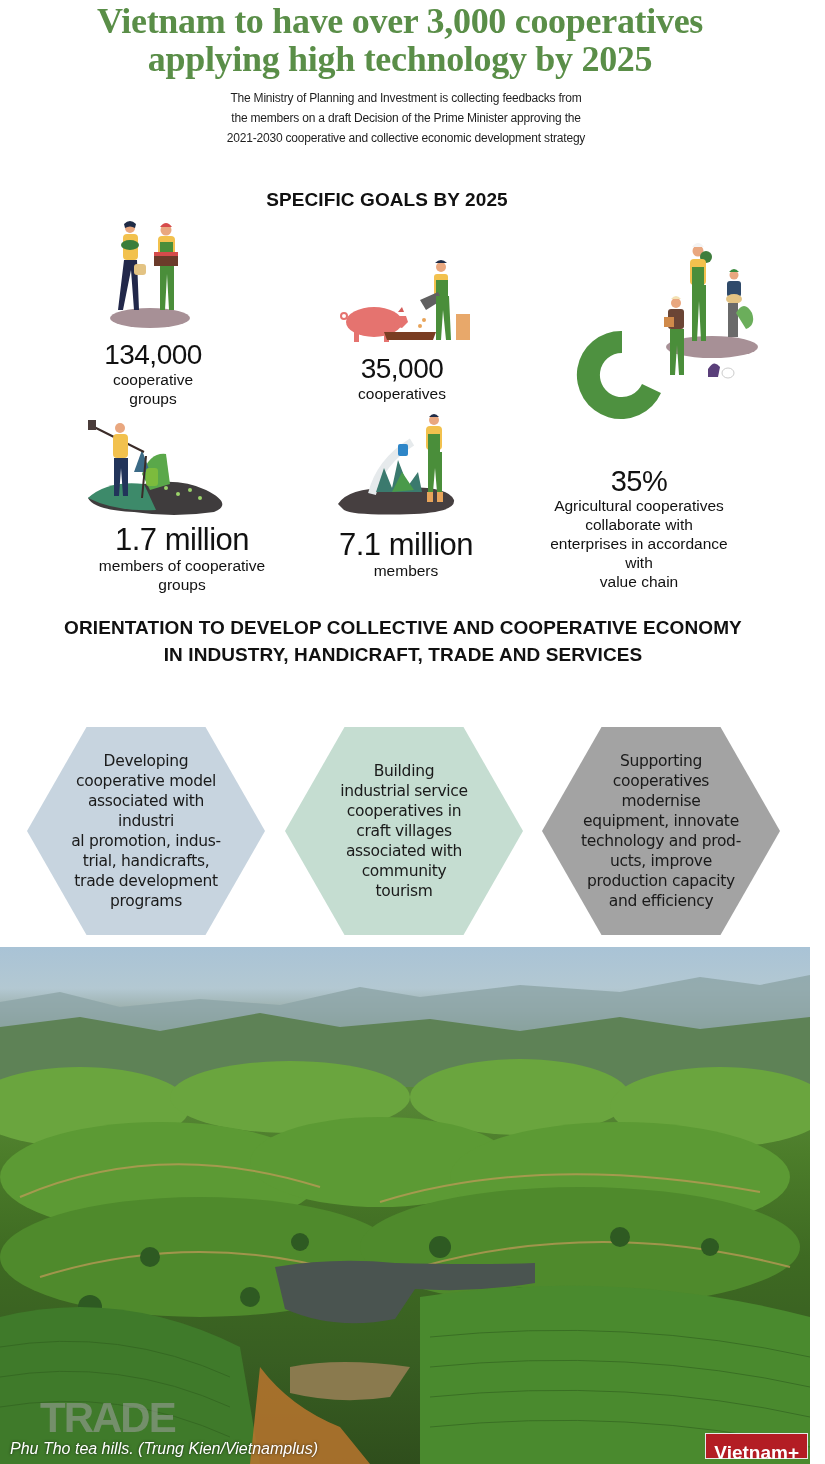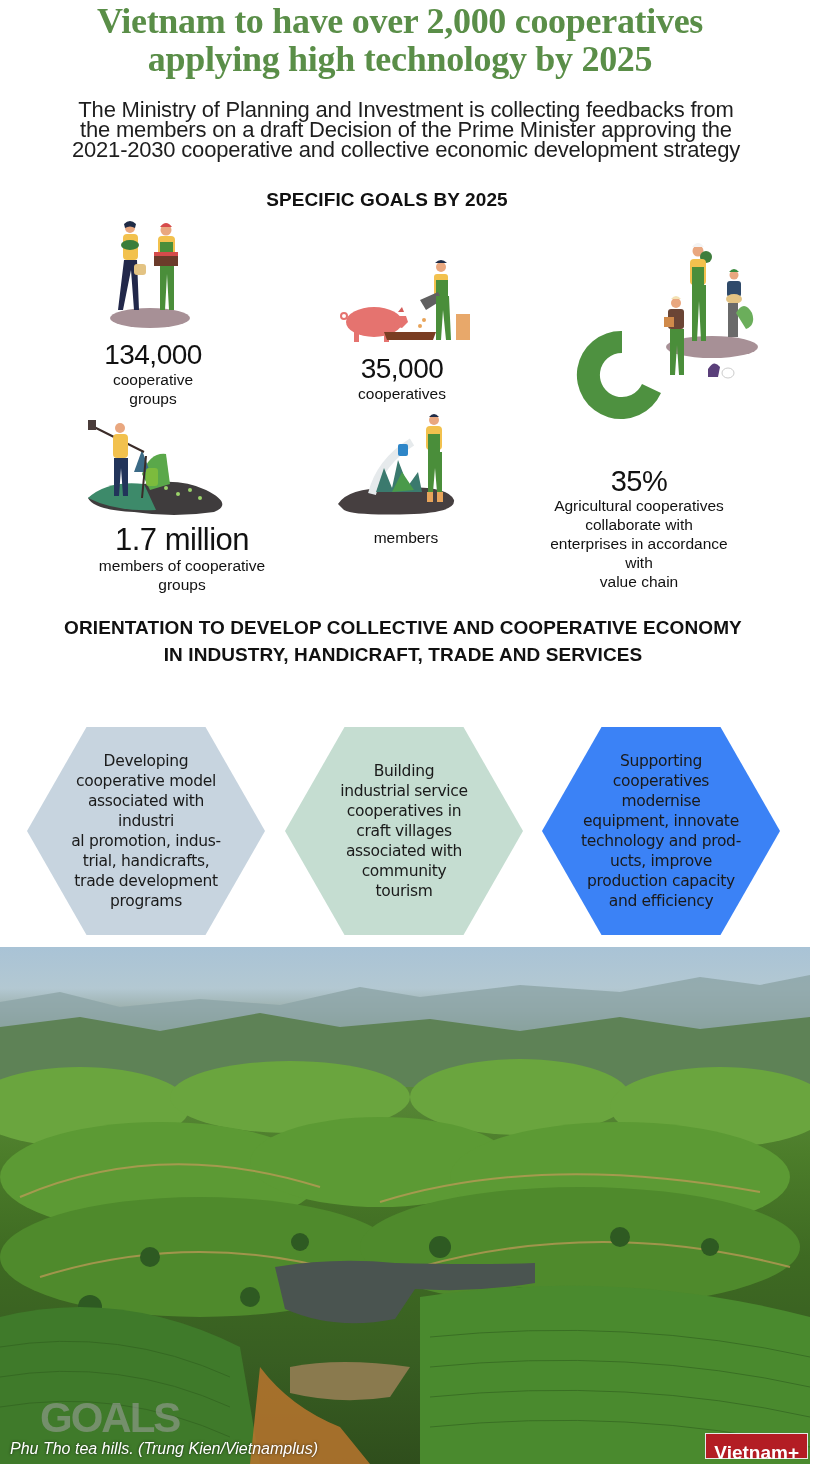--- a/index.html
+++ b/index.html
@@ -5,22 +5,22 @@
   * { box-sizing: border-box; margin: 0; padding: 0; }
   html, body { width: 825px; height: 1464px; background: #ffffff; overflow: hidden; }
   body { position: relative; font-family: "DejaVu Sans", sans-serif; color: #1a1a1a; }
 
   .title {
     position: absolute; left: 0; top: 2px; width: 800px; text-align: center;
     font-family: "Liberation Serif", "DejaVu Serif", serif; font-weight: bold;
     color: #5a8e48; font-size: 36px; line-height: 38px; letter-spacing: -0.3px;
   }
   .subtitle {
-    position: absolute; left: 0; top: 100px; width: 812px; text-align: center;
-    font-family: "Liberation Sans", sans-serif; font-size: 22px; line-height: 20px; color: #1e1e1e;
+    position: absolute; left: 0; top: 88px; width: 812px; text-align: center;
+    font-family: "Liberation Sans", sans-serif; font-size: 12px; line-height: 20px; color: #1e1e1e;
     letter-spacing: -0.2px;
   }
   .section-h {
     position: absolute; left: 0; width: 800px; text-align: center;
     font-family: "Liberation Sans", sans-serif; font-weight: bold; font-size: 19px; line-height: 27px; color: #111;
     letter-spacing: 0.1px;
   }
   .stat { position: absolute; text-align: center; font-family: Liberation Sans, sans-serif; }
   .stat .num { font-size: 28px; line-height: 30px; color: #111; letter-spacing: -0.5px; }
   .stat .lbl { font-size: 15.5px; line-height: 19px; color: #111; }
@@ -55,21 +55,21 @@
   .logo {
     position: absolute; right: 2px; bottom: 5px; height: 26px; padding: 7px 8px;
     background: #b31d24; color: #fff; border: 1px solid #e8e8e8;
     font-family: "Liberation Sans", sans-serif; font-weight: bold; font-size: 19px; line-height: 24px;
   }
 </style>
 </head>
 <body>
 
 <div class="title">
-  <div>Vietnam to have over 2,000 cooperatives</div>
+  <div>Vietnam to have over 3,000 cooperatives</div>
   <div>applying high technology by 2025</div>
 </div>
 <div class="subtitle">
   <div>The Ministry of Planning and Investment is collecting feedbacks from</div>
   <div>the members on a draft Decision of the Prime Minister approving the</div>
   <div>2021-2030 cooperative and collective economic development strategy</div>
 </div>
 
 <div class="section-h" style="top:186px; left:-13px; width:800px;">SPECIFIC GOALS BY 2025</div>
 
@@ -179,20 +179,21 @@
   <rect x="62" y="32" width="10" height="12" rx="2" fill="#2e86c8"></rect>
   <circle cx="98" cy="8" r="5" fill="#e9a77f"></circle>
   <path d="M93 5 q5 -6 10 0z" fill="#1f2b46"></path>
   <rect x="90" y="14" width="16" height="24" rx="4" fill="#f2c14e"></rect>
   <rect x="92" y="22" width="12" height="18" fill="#4a8e3a"></rect>
   <path d="M92 40 l0 40 l5 0 l2 -24 l2 24 l5 0 l0 -40z" fill="#4a8e3a"></path>
   <rect x="91" y="80" width="6" height="10" fill="#e8a45a"></rect>
   <rect x="101" y="80" width="6" height="10" fill="#e8a45a"></rect>
 </svg>
 <div class="stat big" style="left:316px; top:528px; width:180px;">
+  <div class="num">7.1 million</div>
   <div class="lbl">members</div>
 </div>
 
 <div class="stat" style="left:521px; top:466px; width:236px;">
   <div class="num" style="font-size:29px;">35%</div>
   <div class="lbl">Agricultural cooperatives</div>
   <div class="lbl">collaborate with</div>
   <div class="lbl">enterprises in accordance</div>
   <div class="lbl">with</div>
   <div class="lbl">value chain</div>
@@ -215,21 +216,21 @@
 </div>
 <div class="hex" style="left:285px; top:727px; background:#c5ddd1;">
   <div class="txt">Building
 industrial service
 cooperatives in
 craft villages
 associated with
 community
 tourism</div>
 </div>
-<div class="hex" style="left:542px; top:727px; background:#3b82f6;">
+<div class="hex" style="left:542px; top:727px; background:#a3a3a3;">
   <div class="txt">Supporting
 cooperatives
 modernise
 equipment, innovate
 technology and prod-
 ucts, improve
 production capacity
 and efficiency</div>
 </div>
 
@@ -283,16 +284,16 @@
       <path d="M0 400 q120 -20 230 30"></path>
         <path d="M0 430 q120 -20 230 30"></path>
         <path d="M0 460 q120 -20 230 30"></path>
       <path d="M430 390 q200 -20 380 20"></path>
         <path d="M430 420 q200 -20 380 20"></path>
         <path d="M430 450 q200 -20 380 20"></path>
         <path d="M430 480 q200 -20 380 20"></path>
     </g>
     <path d="M260 420 q30 40 80 60 l30 37 l-120 0z" fill="#b8742e" opacity="0.85"></path>
   </svg>
-  <div class="watermark">GOALS</div>
+  <div class="watermark">TRADE</div>
   <div class="caption">Phu Tho tea hills. (Trung Kien/Vietnamplus)</div>
   <div class="logo">Vietnam+</div>
 </div>
 
 </body></html>

